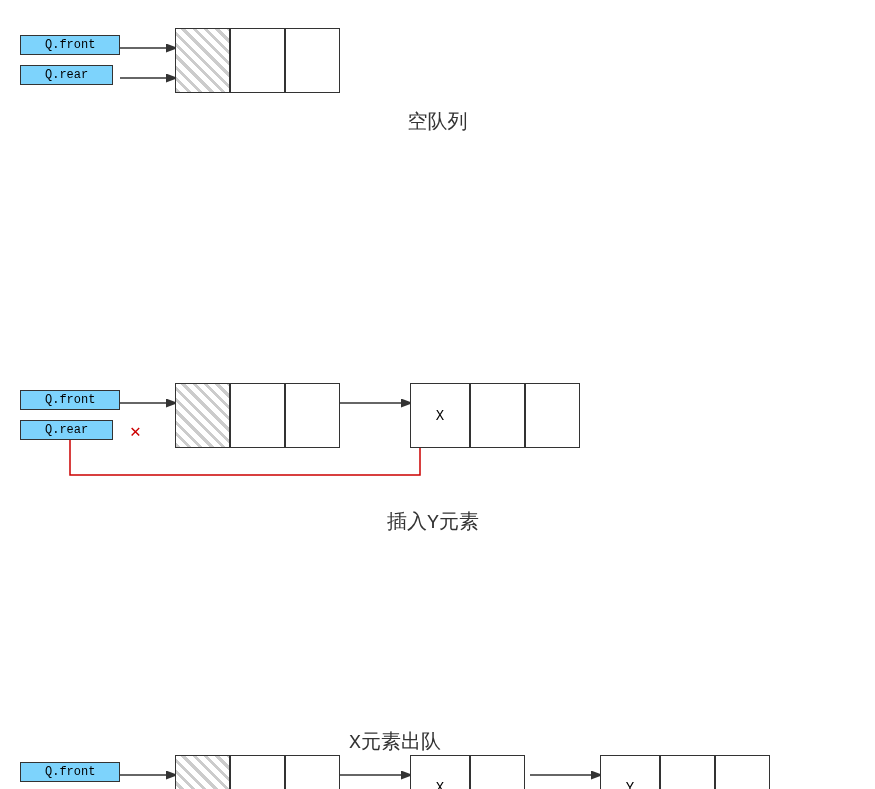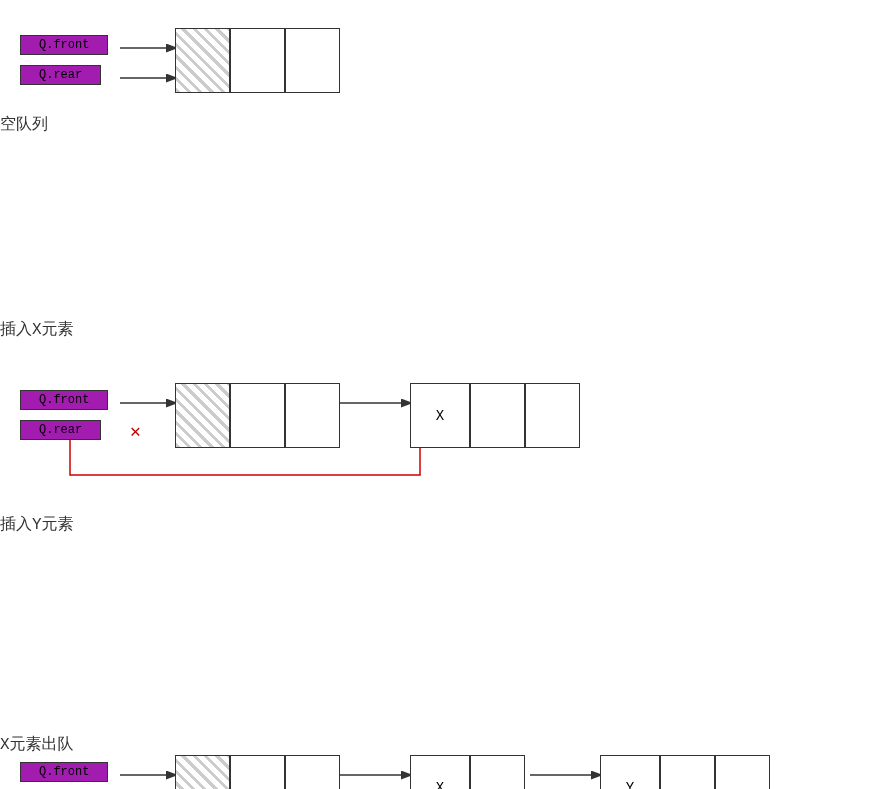--- a/index.html
+++ b/index.html
@@ -6,29 +6,30 @@
     body {
       background: #fff;
       font-family: "Courier New", monospace;
       width: 875px;
       min-height: 789px;
       position: relative;
       overflow: hidden;
     }
 
     .caption {
-      font-size: 16px;
+      text-align: center;
+      font-size: 20px;
       color: #333;
       margin-top: 4px;
     }
     .q-label-box {
       border: 1px solid #333;
-      padding: 2px 18px;
+      padding: 2px 24px;
       font-size: 12px;
-      background: #a21caf;
+      background: #7dd3fc;
       white-space: nowrap;
     }
 
     
     .node-box {
       position: absolute;
       border: 1px solid #333;
       background: #fff;
     }
 
@@ -117,21 +118,20 @@
 
   <div class="hatch-box" style="left:175px; top:198px; width:55px; height:65px;"></div>
 
   <div class="node-box" style="left:230px; top:198px; width:55px; height:65px;"></div>
   <div class="node-box" style="left:285px; top:198px; width:55px; height:65px;"></div>
 
   <div class="node-box" style="left:410px; top:198px; width:60px; height:65px; display:flex; align-items:center; justify-content:center; font-size:14px;">X</div>
   <div class="node-box" style="left:470px; top:198px; width:55px; height:65px;"></div>
   <div class="node-box" style="left:525px; top:198px; width:55px; height:65px;"></div>
 
-  <div class="caption" style="position:absolute; bottom:0px; left:0; right:0;">插入X元素</div>
 </div>
 
 <div class="section-wrapper" style="position:absolute; top:370px; left:0; width:875px; height:165px;">
   <svg class="arrows">
 
     <line x1="120" y1="405" x2="175" y2="405" stroke="#333" stroke-width="1.5" marker-end="url(#arrow-blk3)"></line>
 
     <line x1="340" y1="405" x2="410" y2="405" stroke="#333" stroke-width="1.5" marker-end="url(#arrow-blk3)"></line>
 
     <line x1="530" y1="405" x2="600" y2="405" stroke="#333" stroke-width="1.5" marker-end="url(#arrow-blk3)"></line>

